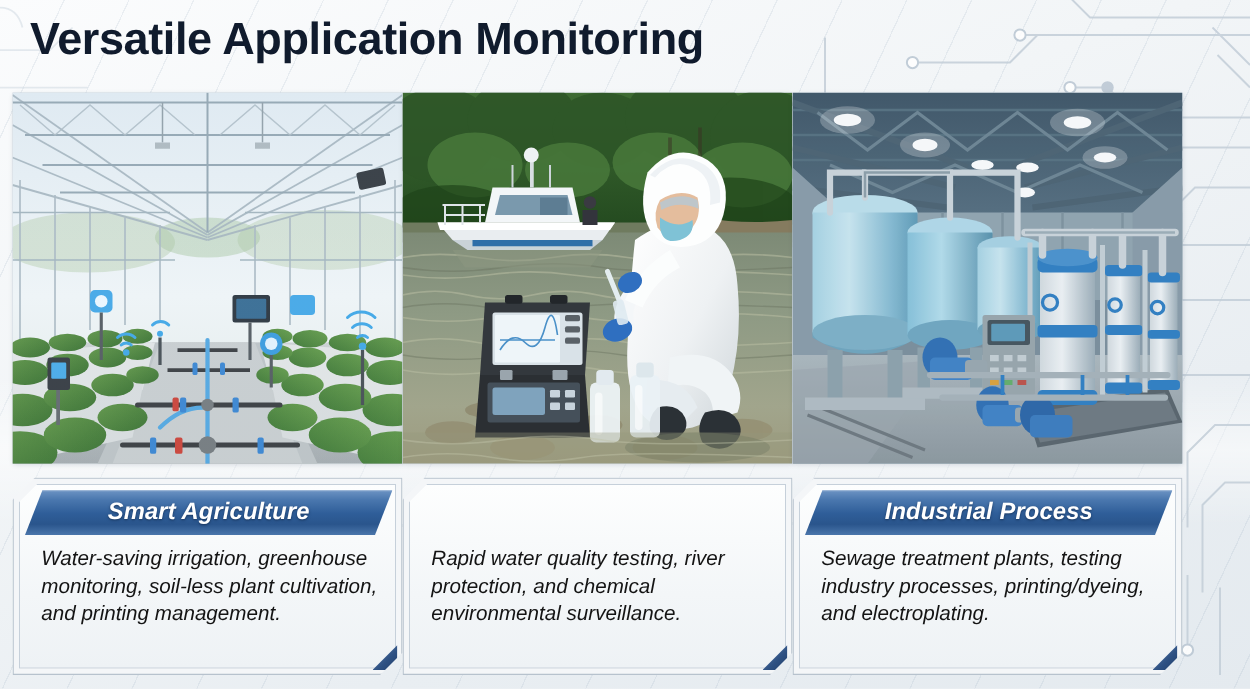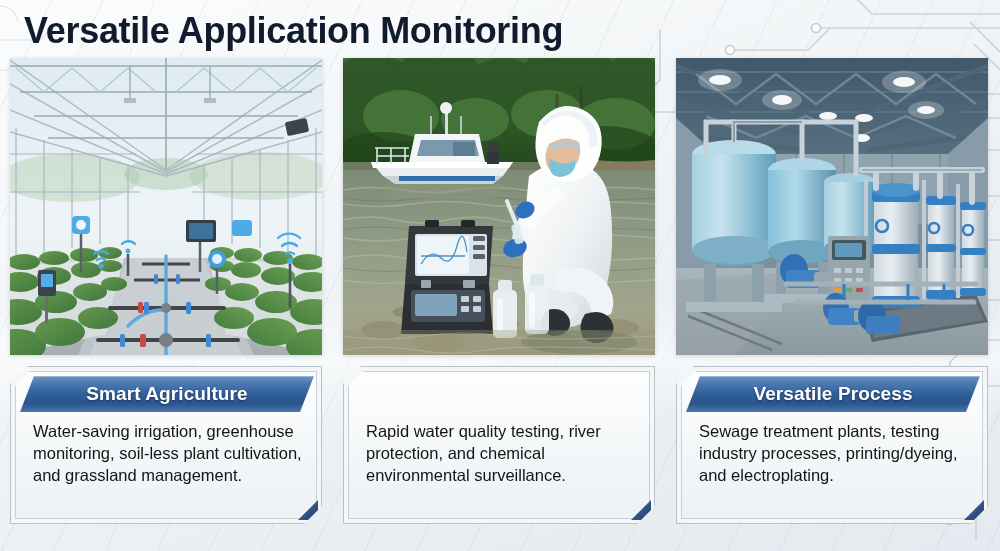--- a/index.html
+++ b/index.html
@@ -75,24 +75,24 @@
     letter-spacing: -0.3px;
     color: #101b2d;
     text-shadow: 0 1px 0 rgba(255,255,255,.7);
     white-space: nowrap;
   }
 
   
   .columns {
     position: absolute;
     left: 10px;
-    top: 58px;
+    top: 74px;
     width: 980px;
     display: flex;
-    gap: 21px;
+    font-style: italic;
   }
   .col { width: 312px; }
 
   
   .photo {
     position: relative;
     width: 312px;
     height: 297px;
     overflow: hidden;
     background: #cdd8e0;
@@ -413,21 +413,21 @@
 
           <rect width="312" height="297" fill="url(#gh-sky)" opacity=".10"></rect>
         </svg>
       </div>
 
       <div class="card">
         <div class="card-inner"></div>
         <div class="card-head">
           <span class="card-head-text">Smart Agriculture</span>
         </div>
-        <p class="card-body">Water-saving irrigation, greenhouse monitoring, soil-less plant cultivation, and grassland management.</p>
+        <p class="card-body">Water-saving irrigation, greenhouse monitoring, soil-less plant cultivation, and printing management.</p>
         <div class="card-accent"></div>
       </div>
     </div>
 
     <div class="col">
 
       <div class="photo">
         <svg viewBox="0 0 312 297" preserveAspectRatio="xMidYMid slice">
           <defs>
             <linearGradient id="riv-water" x1="0" y1="0" x2="0" y2="1">
@@ -838,21 +838,21 @@
             </g>
           </g>
 
           <rect width="312" height="297" fill="#6e93ad" opacity=".07"></rect>
         </svg>
       </div>
 
       <div class="card">
         <div class="card-inner"></div>
         <div class="card-head">
-          <span class="card-head-text">Versatile Process</span>
+          <span class="card-head-text">Industrial Process</span>
         </div>
         <p class="card-body">Sewage treatment plants, testing industry processes, printing/dyeing, and electroplating.</p>
         <div class="card-accent"></div>
       </div>
     </div>
 
   </div>
 </div>
 
 </body></html>

